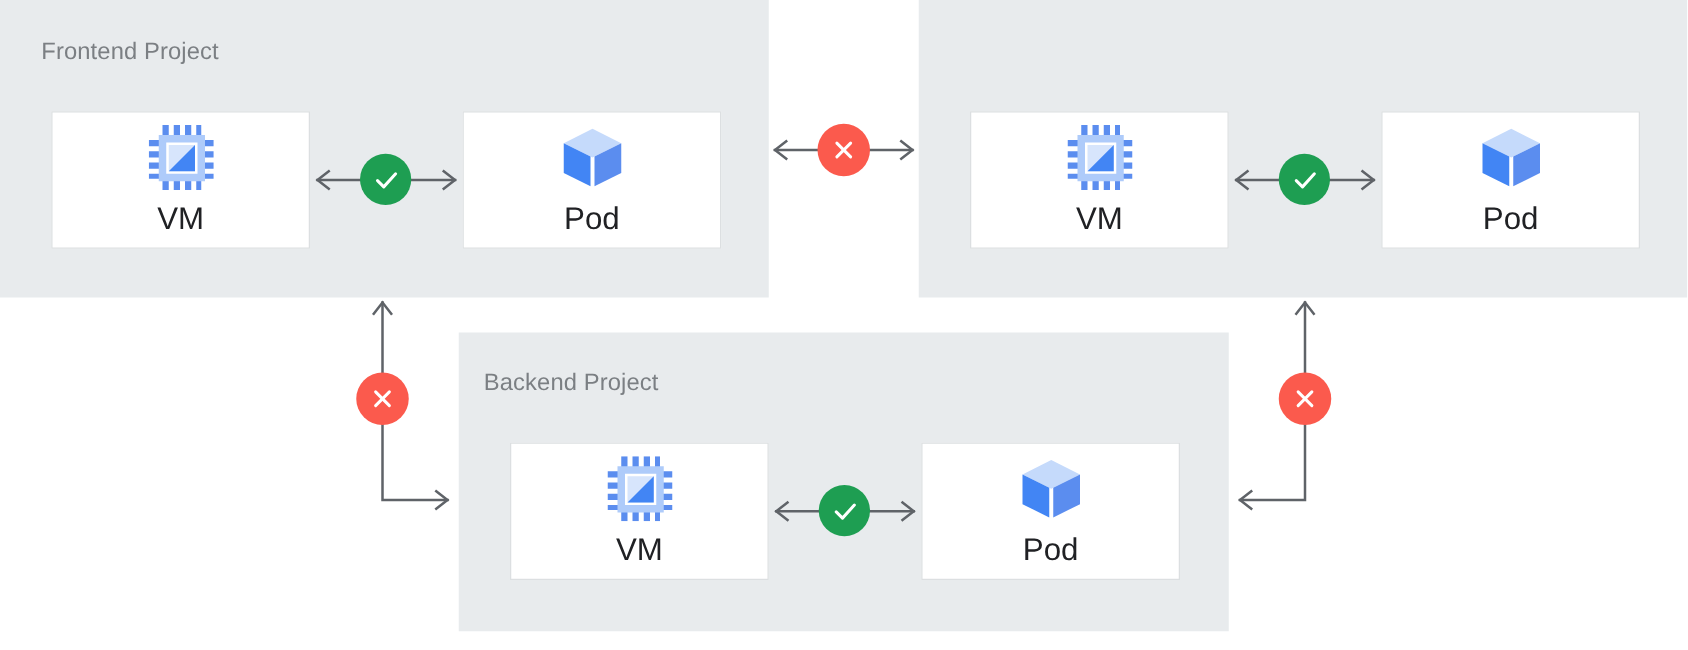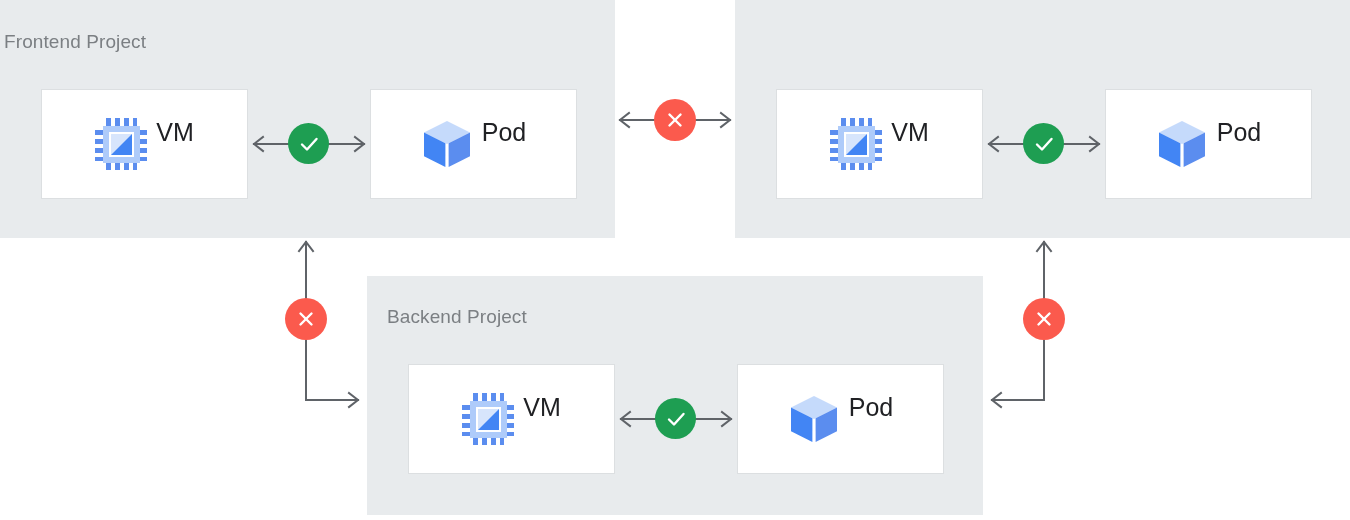--- a/index.html
+++ b/index.html
@@ -38,22 +38,23 @@
     position: absolute;
     background: #ffffff;
     border: 1px solid #dcdfe1;
     box-sizing: border-box;
     display: flex;
     align-items: center;
     justify-content: center;
   }
   .card-inner {
     display: flex;
-    align-items: flex-start;
+    align-items: center;
     gap: 9px;
+    flex-direction: column;
   }
   .card-label {
     font-size: 25px;
     line-height: 28px;
     color: #202124;
     white-space: nowrap;
   }
   .icon-box {
     width: 52px;
     height: 52px;
@@ -81,21 +82,21 @@
   .badge svg { display: block; }
   .badge-ok { background: #1e9e52; }
   .badge-bad { background: #fb5a4d; }
 </style>
 </head>
 <body>
 
 <div id="canvas">
 
   <div class="panel" style="left:0px; top:0px; width:615px; height:238px;">
-    <div class="panel-title" style="left:4px; top:31px;">Frontend Project</div>
+    <div class="panel-title" style="left:33px; top:31px;">Frontend Project</div>
 
     <div class="card" style="left:41px; top:89px; width:207px; height:110px;">
       <div class="card-inner">
         <span class="icon-box">
           <svg viewBox="0 0 52 52" xmlns="http://www.w3.org/2000/svg">
             <g fill="#5b8def">
               <rect x="11" y="0" width="5" height="10"></rect>
               <rect x="20" y="0" width="5" height="10"></rect>
               <rect x="29" y="0" width="5" height="10"></rect>
               <rect x="38" y="0" width="4" height="10"></rect>
@@ -211,21 +212,21 @@
     </div>
     <div class="badge badge-ok" style="left:288px; top:123px; width:41px; height:41px;">
       <span>
         <svg width="24" height="24" viewBox="0 0 24 24" xmlns="http://www.w3.org/2000/svg">
           <polyline points="5,12.5 10,17.5 19.5,7" fill="none" stroke="#ffffff" stroke-width="2.4" stroke-linecap="round" stroke-linejoin="round"></polyline>
         </svg>
       </span>
     </div>
   </div>
 
-  <div class="panel" style="left:367px; top:276px; width:616px; height:239px;">
+  <div class="panel" style="left:367px; top:266px; width:616px; height:239px;">
     <div class="panel-title" style="left:20px; top:30px;">Backend Project</div>
 
     <div class="card" style="left:41px; top:88px; width:207px; height:110px;">
       <div class="card-inner">
         <span class="icon-box">
           <svg viewBox="0 0 52 52" xmlns="http://www.w3.org/2000/svg">
             <g fill="#5b8def">
               <rect x="11" y="0" width="5" height="10"></rect>
               <rect x="20" y="0" width="5" height="10"></rect>
               <rect x="29" y="0" width="5" height="10"></rect>

